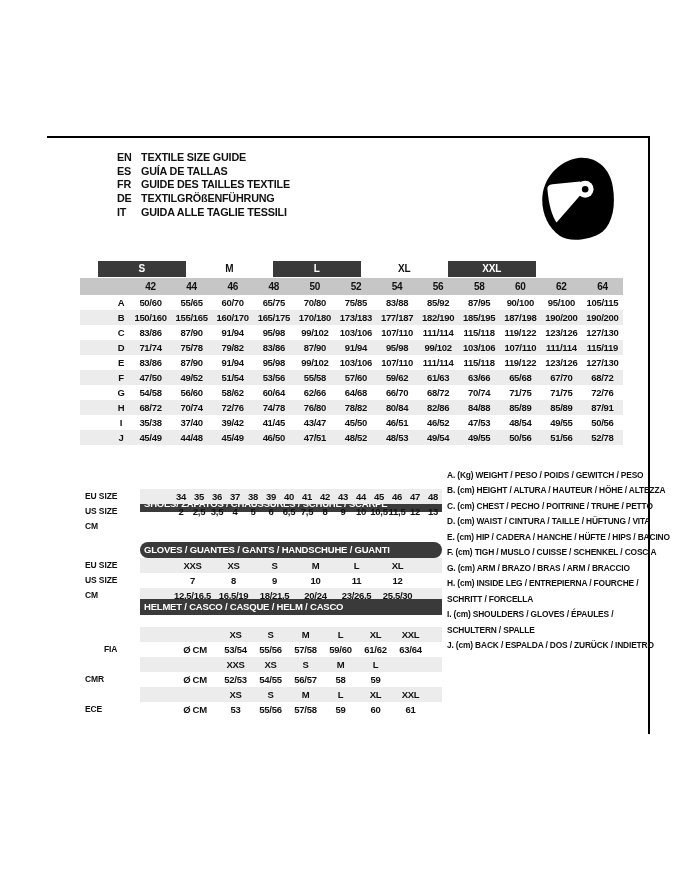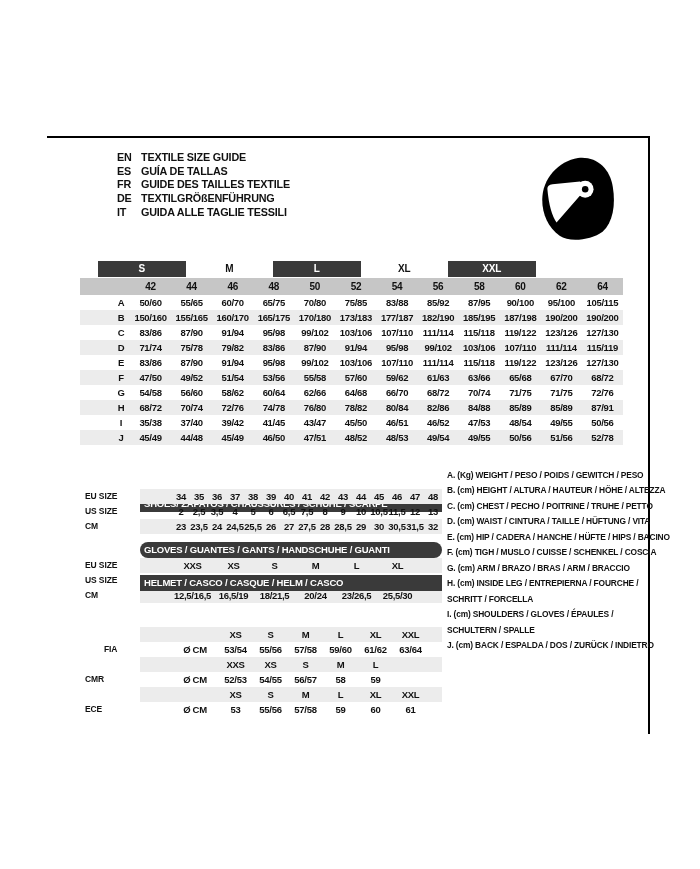--- a/index.html
+++ b/index.html
@@ -302,37 +302,20 @@
         <div class="tcell">6,5</div>
         <div class="tcell">7,5</div>
         <div class="tcell">8</div>
         <div class="tcell">9</div>
         <div class="tcell">10</div>
         <div class="tcell">10,5</div>
         <div class="tcell">11,5</div>
         <div class="tcell">12</div>
         <div class="tcell">13</div>
       </div>
-      <div class="trow stripe">
-        <div class="tcell">23</div>
-        <div class="tcell">23,5</div>
-        <div class="tcell">24</div>
-        <div class="tcell">24,5</div>
-        <div class="tcell">25,5</div>
-        <div class="tcell">26</div>
-        <div class="tcell">27</div>
-        <div class="tcell">27,5</div>
-        <div class="tcell">28</div>
-        <div class="tcell">28,5</div>
-        <div class="tcell">29</div>
-        <div class="tcell">30</div>
-        <div class="tcell">30,5</div>
-        <div class="tcell">31,5</div>
-        <div class="tcell">32</div>
-      </div>
     </div>
 
   <div class="bar" style="top:542px;border-radius:8px;">GLOVES / GUANTES / GANTS / HANDSCHUHE / GUANTI</div>
   <div class="sidelabel" style="top:558px;">EU SIZE</div>
   <div class="sidelabel" style="top:573px;">US SIZE</div>
   <div class="sidelabel" style="top:588px;">CM</div>
   <div class="subbody gloves" style="top:558px;">
       <div class="trow stripe">
         <div class="tcell">XXS</div>
         <div class="tcell">XS</div>
@@ -352,21 +335,21 @@
       <div class="trow stripe">
         <div class="tcell">12,5/16,5</div>
         <div class="tcell">16,5/19</div>
         <div class="tcell">18/21,5</div>
         <div class="tcell">20/24</div>
         <div class="tcell">23/26,5</div>
         <div class="tcell">25,5/30</div>
       </div>
     </div>
 
-  <div class="bar" style="top:575px;">HELMET / CASCO / CASQUE / HELM / CASCO</div>
+  <div class="bar" style="top:599px;">HELMET / CASCO / CASQUE / HELM / CASCO</div>
   <div class="sidelabel" style="top:642px;margin-left:19px;">FIA</div>
   <div class="sidelabel" style="top:672px;">CMR</div>
   <div class="sidelabel" style="top:702px;">ECE</div>
   <div class="subbody helmets" style="top:627px;">
       <div class="trow stripe">
         <div class="tcell"></div>
         <div class="tcell">XS</div>
         <div class="tcell">S</div>
         <div class="tcell">M</div>
         <div class="tcell">L</div>

